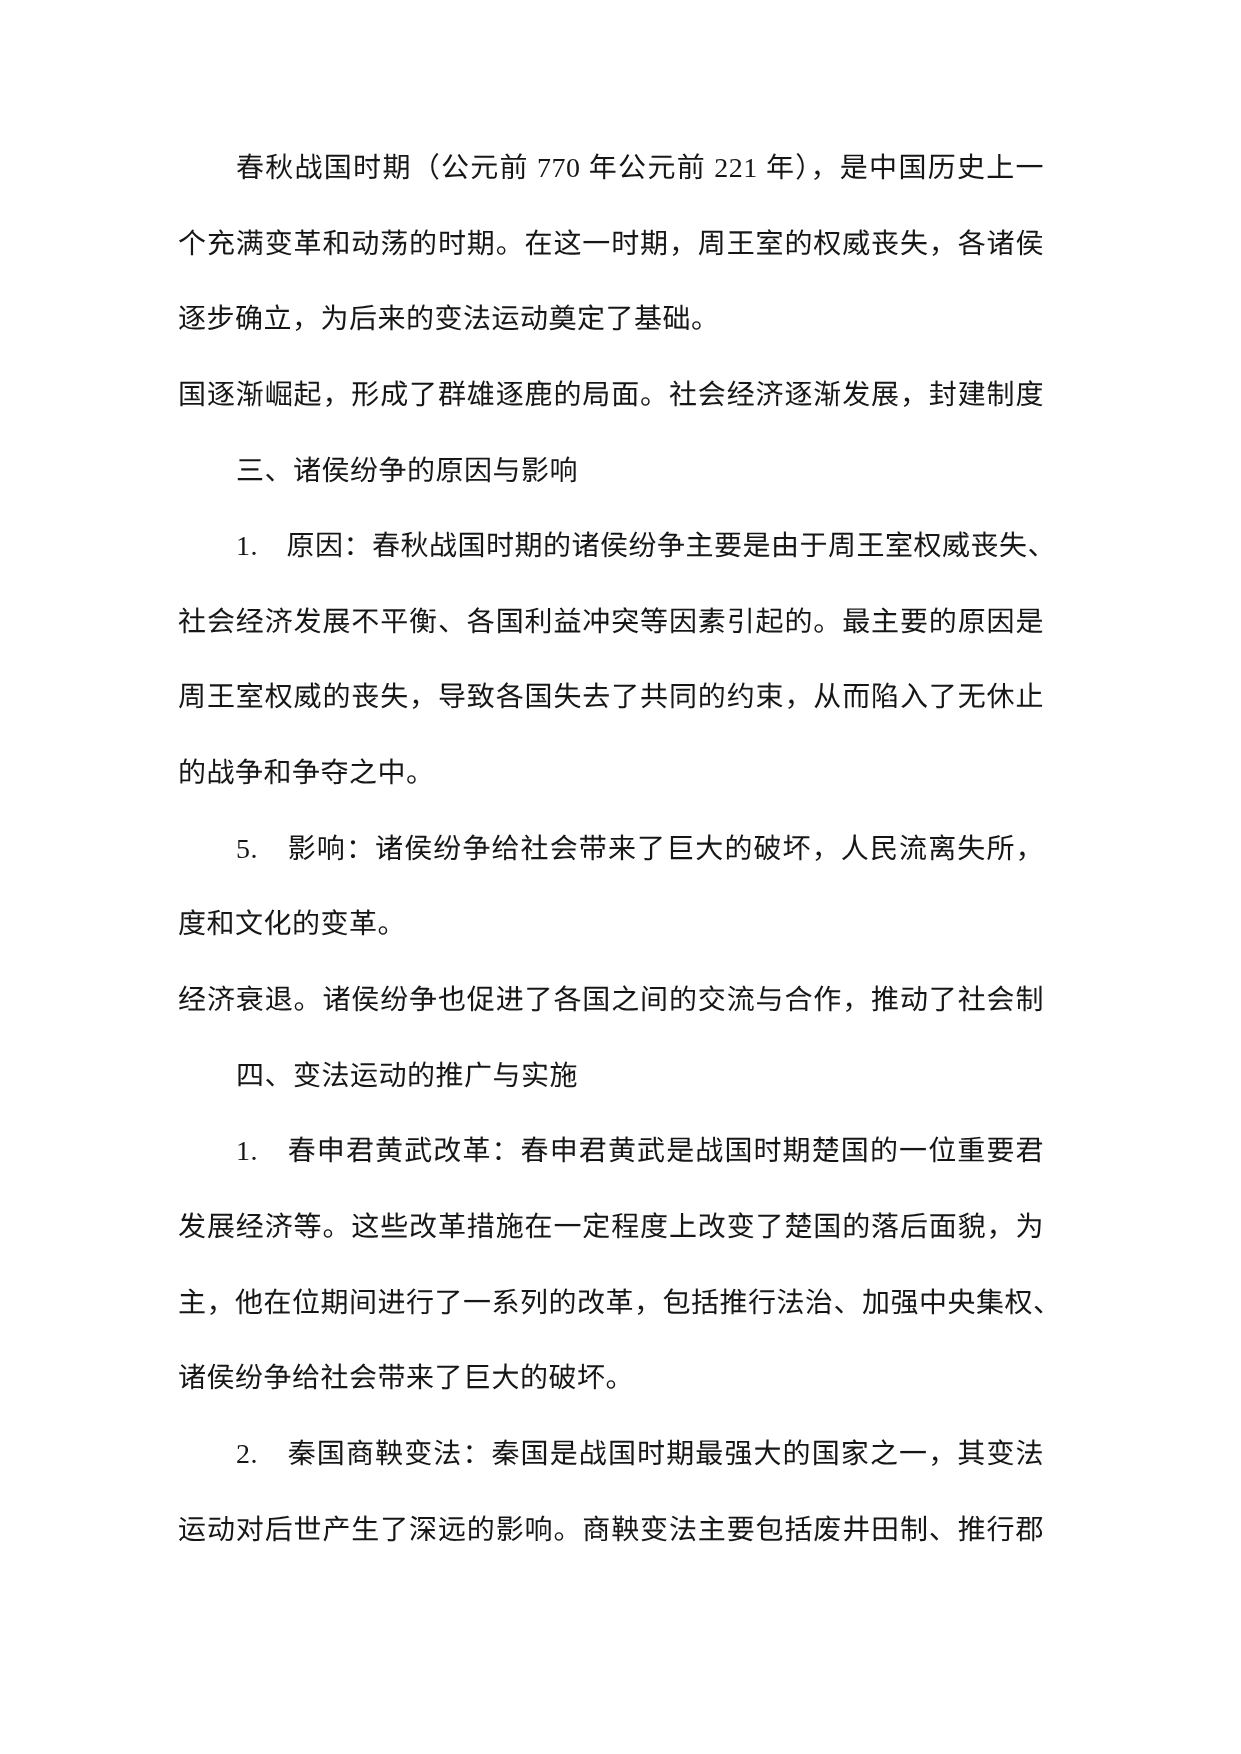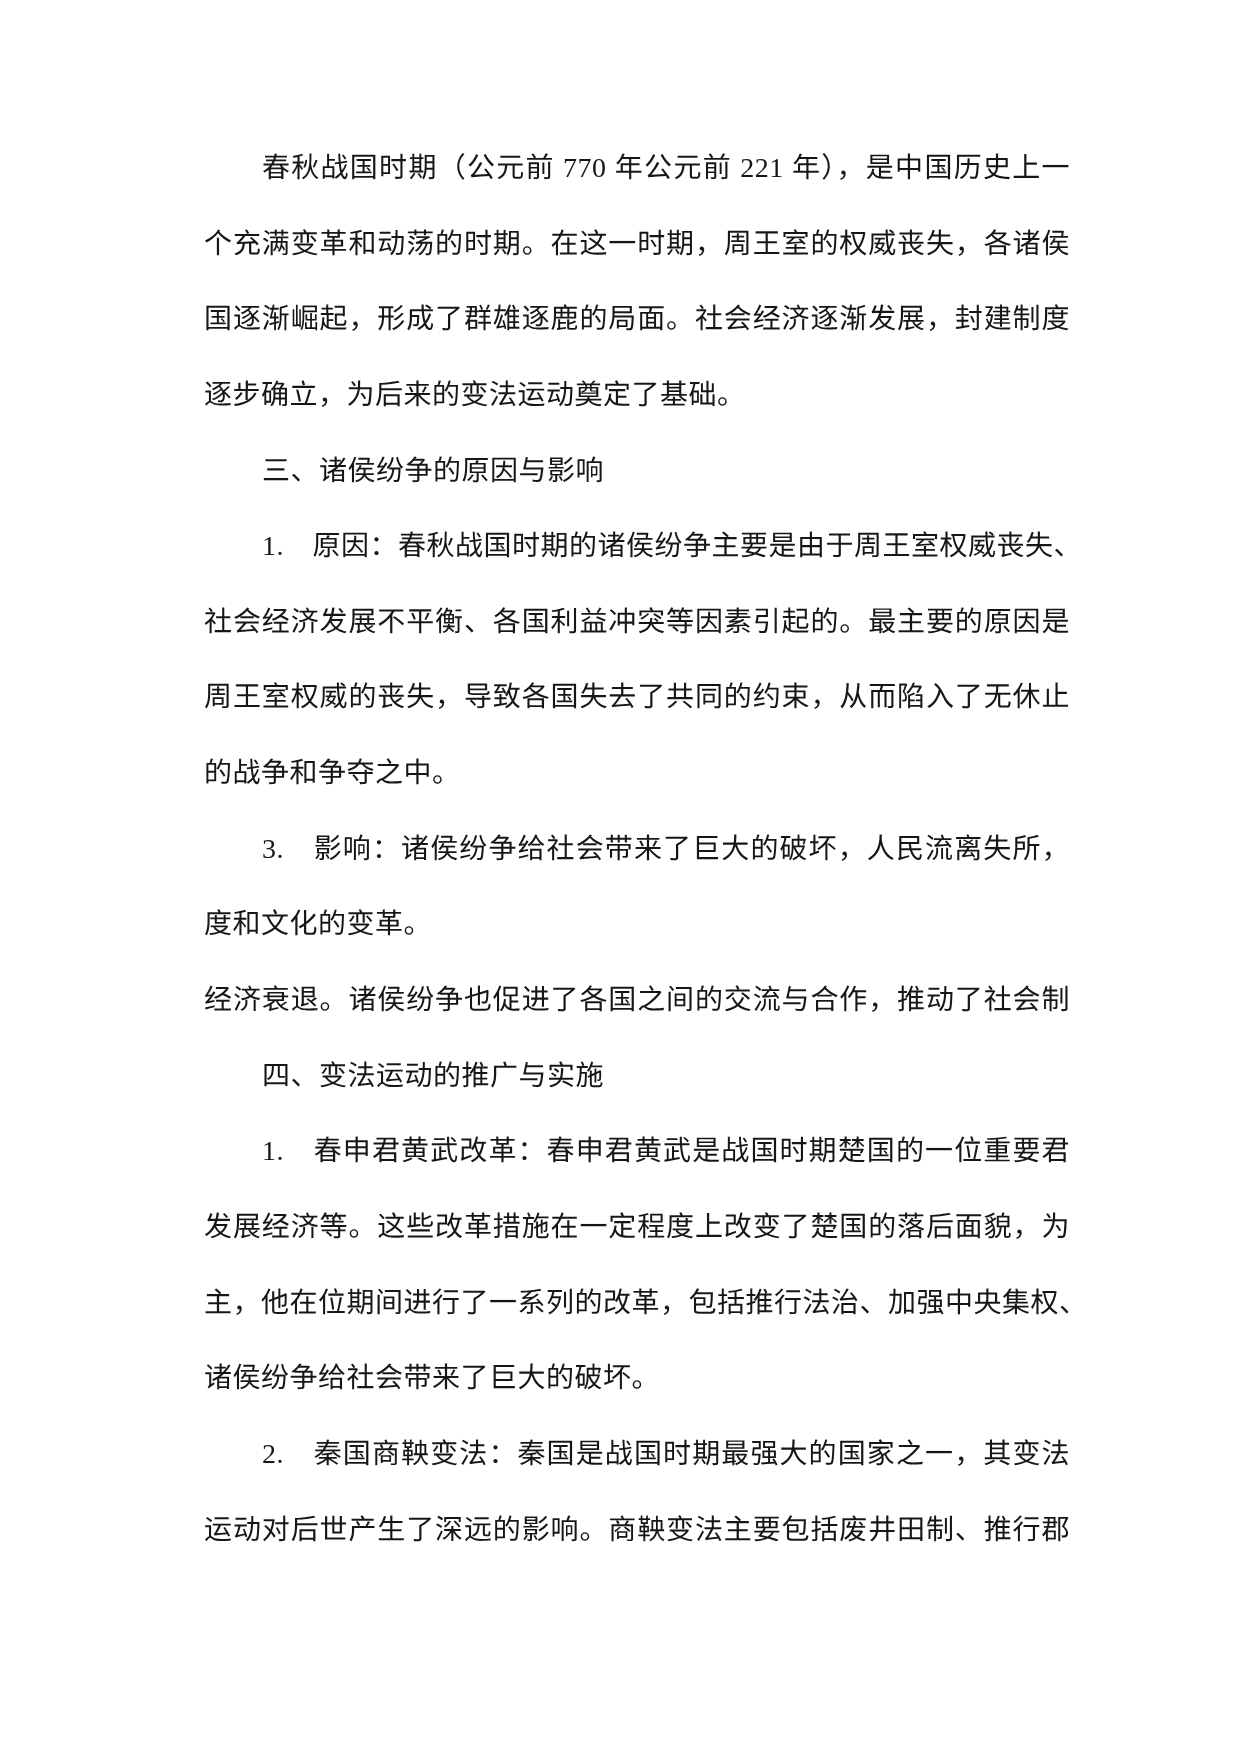--- a/index.html
+++ b/index.html
@@ -7,21 +7,21 @@
     position: relative;
     width: 1241px;
     height: 1754px;
     background: #ffffff;
     overflow: hidden;
     font-family: "Liberation Serif", "DejaVu Serif", serif;
     color: #161616;
   }
   .content {
     position: absolute;
-    left: 204px;
+    left: 178px;
     top: 130px;
     width: 866px;
   }
   .block { margin: 0; padding: 0; }
   .ln {
     height: 75.65px;
     line-height: 75.65px;
     font-size: 28px;
     letter-spacing: 0.5px;
     white-space: nowrap;
@@ -36,37 +36,37 @@
 </style>
 </head>
 <body>
 
 <div class="page">
   <div class="content">
 
     <div class="block">
       <div class="ln fill indent">春秋战国时期（公元前 770 年公元前 221 年），是中国历史上一</div>
       <div class="ln fill">个充满变革和动荡的时期。在这一时期，周王室的权威丧失，各诸侯</div>
+      <div class="ln">逐步确立，为后来的变法运动奠定了基础。</div>
       <div class="ln fill">国逐渐崛起，形成了群雄逐鹿的局面。社会经济逐渐发展，封建制度</div>
-      <div class="ln">逐步确立，为后来的变法运动奠定了基础。</div>
     </div>
 
     <div class="block">
       <div class="ln indent">三、诸侯纷争的原因与影响</div>
     </div>
 
     <div class="block">
       <div class="ln fill indent">1.　原因：春秋战国时期的诸侯纷争主要是由于周王室权威丧失、</div>
       <div class="ln fill">社会经济发展不平衡、各国利益冲突等因素引起的。最主要的原因是</div>
       <div class="ln fill">周王室权威的丧失，导致各国失去了共同的约束，从而陷入了无休止</div>
       <div class="ln">的战争和争夺之中。</div>
     </div>
 
     <div class="block">
-      <div class="ln fill indent">3.　影响：诸侯纷争给社会带来了巨大的破坏，人民流离失所，</div>
+      <div class="ln fill indent">5.　影响：诸侯纷争给社会带来了巨大的破坏，人民流离失所，</div>
       <div class="ln">度和文化的变革。</div>
       <div class="ln fill">经济衰退。诸侯纷争也促进了各国之间的交流与合作，推动了社会制</div>
     </div>
 
     <div class="block">
       <div class="ln indent">四、变法运动的推广与实施</div>
     </div>
 
     <div class="block">
       <div class="ln fill indent">1.　春申君黄武改革：春申君黄武是战国时期楚国的一位重要君</div>

